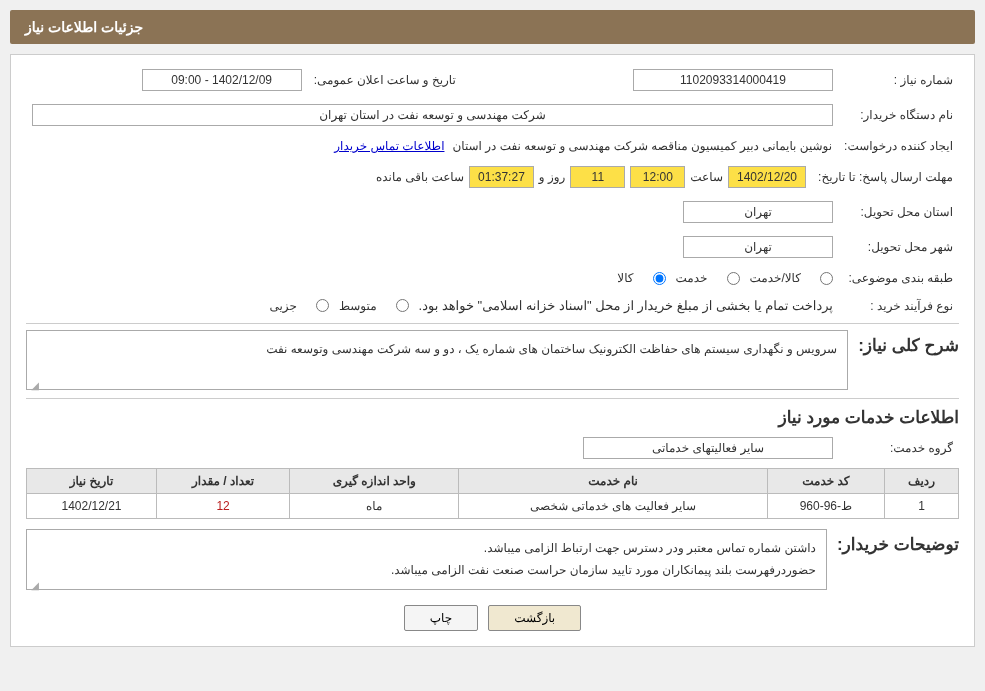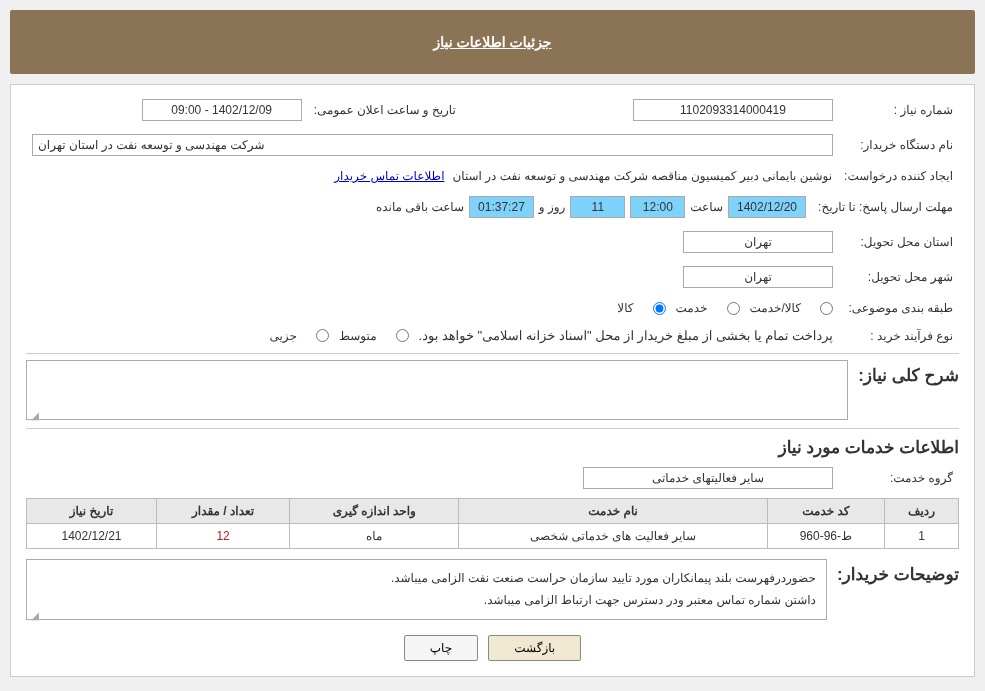--- a/index.html
+++ b/index.html
@@ -12,27 +12,26 @@
     }
     .page-container {
       width: 985px;
       min-height: 691px;
       background: #f0f0f0;
       padding: 10px;
     }
     .header-bar {
       background: #8B7355;
       color: white;
-      text-align: center;
-      padding: 24px 15px;
+      text-align: left;
+      padding: 9px 15px;
       font-size: 14px;
       font-weight: bold;
       margin-bottom: 10px;
       border-radius: 2px;
-      text-decoration: underline;
     }
     .main-card {
       background: white;
       border: 1px solid #ccc;
       padding: 10px 15px;
     }
     .info-table {
       width: 100%;
       border-collapse: collapse;
       margin-bottom: 5px;
@@ -58,21 +57,21 @@
       display: inline-block;
       min-width: 80px;
       text-align: center;
     }
     .input-box-wide {
       border: 1px solid #aaa;
       background: white;
       padding: 3px 5px;
       display: inline-block;
       width: 100%;
-      text-align: left;
+      text-align: center;
     }
     .link-blue {
       color: #0000cc;
       text-decoration: underline;
       cursor: pointer;
     }
     .section-title {
       font-weight: bold;
       color: #333;
       font-size: 17px;
@@ -87,21 +86,21 @@
     
     .countdown-row {
       display: flex;
       align-items: center;
       gap: 5px;
       direction: rtl;
     }
     .countdown-box {
       border: 1px solid #aaa;
       padding: 3px 8px;
-      background: #7dd3fc;
+      background: #fde047;
       text-align: center;
       min-width: 55px;
     }
     
     .radio-group {
       display: flex;
       gap: 10px;
       align-items: center;
       direction: rtl;
     }
@@ -338,20 +337,21 @@
         </td>
       </tr>
     </tbody>
       </table>
 
     <hr class="divider">
 
     <div style="display:flex; gap:10px; align-items:flex-start; margin-bottom:8px; direction:rtl;">
       <div class="section-title" style="white-space:nowrap; margin:0; padding-top:5px;">شرح کلی نیاز:</div>
       <div class="description-box" style="flex:1; position:relative;">
+        <span>سرویس و نگهداری سیستم های حفاظت الکترونیک ساختمان های شماره یک ، دو و سه شرکت مهندسی وتوسعه نفت</span>
         <span class="resize-handle">◢</span>
       </div>
     </div>
 
     <hr class="divider">
 
     <div class="section-title">اطلاعات خدمات مورد نیاز</div>
 
     <table class="info-table">
       <tbody>
@@ -385,22 +385,22 @@
             <td>ماه</td>
             <td style="color: #b91c1c;">12</td>
             <td>1402/12/21</td>
           </tr>
         </tbody>
     </table>
 
     <div style="display:flex; gap:10px; align-items:flex-start; margin-top:10px; direction:rtl;">
       <div class="section-title" style="white-space:nowrap; margin:0; padding-top:5px;text-align:center;">توضیحات خریدار:</div>
       <div class="buyer-notes-box" style="flex:1;">
+        <div>داشتن شماره تماس معتبر ودر دسترس جهت ارتباط الزامی میباشد.</div>
         <div>حضوردرفهرست بلند پیمانکاران مورد تایید سازمان حراست صنعت نفت الزامی میباشد.</div>
-        <div>داشتن شماره تماس معتبر ودر دسترس جهت ارتباط الزامی میباشد.</div>
         <span class="resize-handle">◢</span>
       </div>
     </div>
 
     <div class="btn-row">
       <button class="btn btn-back">بازگشت</button>
       <button class="btn btn-print">چاپ</button>
     </div>
 
   </div>

